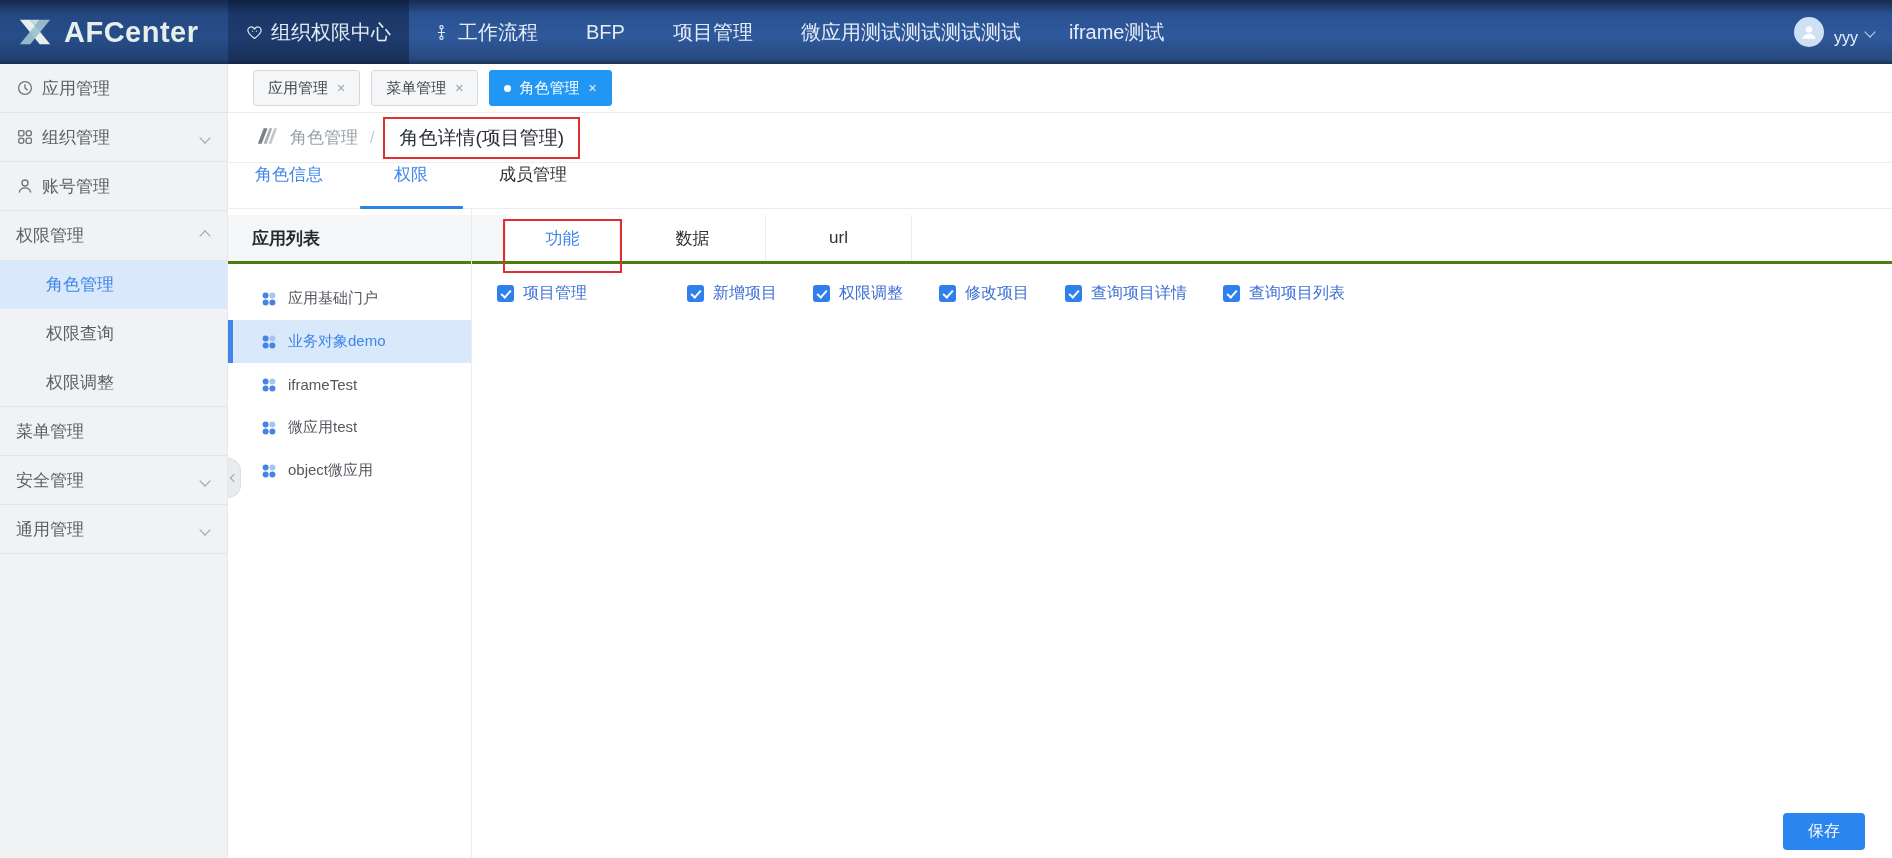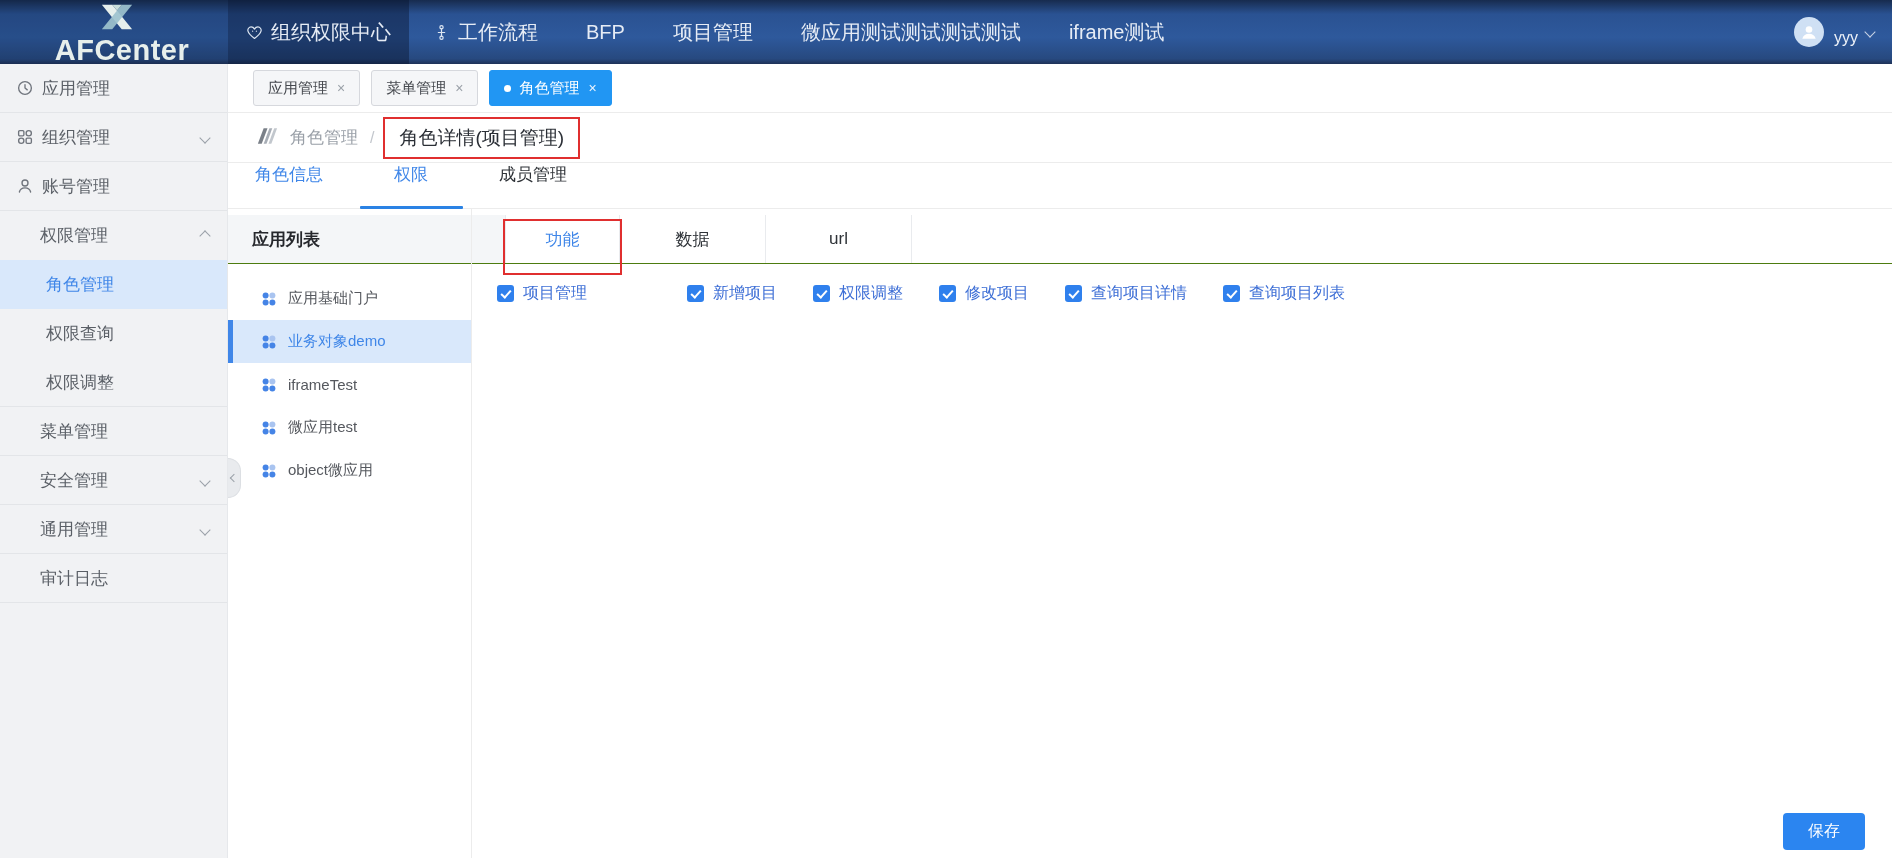--- a/index.html
+++ b/index.html
@@ -6,21 +6,21 @@
   * { margin:0; padding:0; box-sizing:border-box; }
   html,body { background:#fff; }
   body { font-family:"Liberation Sans","DejaVu Sans",sans-serif; }
   #app { position:relative; width:1892px; height:858px; overflow:hidden; background:#fff; }
 
   
   .navbar { position:absolute; left:0; top:0; width:1892px; height:64px;
     background:linear-gradient(180deg,#172b4e 0%,#2a5292 22%,#2e599c 58%,#27497f 92%,#1e3257 100%);
     display:flex; align-items:stretch; color:#e6ecf5; z-index:5; }
   .logo-area { width:228px; display:flex; align-items:center; padding-left:16px;
-    background:rgba(10,26,56,.18);flex-direction:column; }
+    background:rgba(10,26,56,.18); }
   .logo-mark { display:flex; align-items:center; margin-right:10px; }
   .logo-text { font-size:29px; font-weight:bold; color:#e7efec; letter-spacing:.5px; }
   .nav-items { display:flex; align-items:stretch; }
   .nav-item { display:flex; align-items:center; padding:0 24px; font-size:20px; cursor:pointer; white-space:nowrap; }
   .nav-item .icon { display:flex; margin-right:8px; }
   .nav-item.active { background:rgba(8,20,46,.42); padding:0 18px; }
   .user-area { margin-left:auto; display:flex; align-items:center; padding-right:18px; }
   .avatar { width:30px; height:30px; border-radius:50%; background:#cfe0f4; display:flex;
     align-items:center; justify-content:center; overflow:hidden; }
   .user-name { margin:11px 8px 0 10px; font-size:16px; color:#eef2f8; }
@@ -29,21 +29,21 @@
   .chev { display:inline-block; width:8px; height:8px; border-right:1.6px solid #9aa0a8; border-bottom:1.6px solid #9aa0a8; }
   .chev.down { transform:rotate(45deg); }
   .chev.up { transform:rotate(-135deg); }
   .chev.left { transform:rotate(135deg); }
   .chev.light { border-color:#c9d4e6; }
 
   
   .sidebar { position:absolute; left:0; top:64px; width:228px; bottom:0; background:#f1f2f4;
     border-right:1px solid #e6e8eb; z-index:4; }
   .side-item { height:49px; display:flex; align-items:center; font-size:17px; color:#5a5f66;
-    cursor:pointer; position:relative; padding-left:40px; }
+    cursor:pointer; position:relative; padding-left:16px; }
   .side-item.with-icon { padding-left:14px; }
   .side-item .icon { display:flex; margin-right:6px; width:22px; justify-content:center; }
   .side-item.sub { padding-left:46px; }
   .side-item.divider { border-bottom:1px solid #e3e5e8; }
   .side-item.active { background:var(--sel-bg); color:var(--link); }
   .side-item .side-chev { position:absolute; right:18px; top:21px; }
 
   .collapse-handle { position:absolute; left:228px; top:458px; width:13px; height:40px;
     background:#e9ebee; border:1px solid #dcdfe3; border-left:none; border-radius:0 20px 20px 0;
     display:flex; align-items:center; justify-content:center; z-index:6; cursor:pointer; }
@@ -70,21 +70,21 @@
   .dtabs-row { height:46px; display:flex; border-bottom:1px solid #ececec; position:relative; }
   .detail-tab { width:122px; display:flex; align-items:flex-start; justify-content:center;
     font-size:17px; color:#2f3338; cursor:pointer; position:relative; }
   .detail-tab.link { color:var(--link); }
   .detail-tab.active::after { content:""; position:absolute; left:10px; right:9px; bottom:-1px;
     height:3px; background:#2a82e4; border-radius:1px; }
 
   .body-area { position:absolute; left:0; right:0; top:145px; bottom:0; }
   .v-divider { position:absolute; left:243px; top:0; bottom:0; width:1px; background:#ececec; }
 
-  .strip { position:absolute; left:0; right:0; top:6px; height:49px; border-bottom:1px solid #4d7c0f; display:flex;text-align:right; }
+  .strip { position:absolute; left:0; right:0; top:6px; height:49px; border-bottom:3px solid #4d7c0f; display:flex;text-align:right; }
   .panel-header { width:277px; background:#f4f6f8; display:flex; align-items:center;
     padding-left:24px; font-size:17px; font-weight:bold; color:#26282d; }
   .ptab { width:146px; background:#fff; display:flex; align-items:center; justify-content:center;
     font-size:17px; color:#2f3338; border-right:1px solid #e9ebee; position:relative; cursor:pointer; }
   .ptab.first { width:115px; border-left:1px solid #e9ebee; }
   .ptab.active { color:var(--link); }
   .tab-annotation { position:absolute; left:-3px; right:-3px; top:4px; bottom:-12px;
     border:2px solid var(--red); pointer-events:none; z-index:3; }
 
   .app-list { position:absolute; left:0; top:68px; width:243px; }
@@ -217,23 +217,20 @@
       <div class="side-item    divider">
         <span class="label">菜单管理</span>
       </div>
       <div class="side-item    divider">
         <span class="label">安全管理</span>
         <span class="chev side-chev down"></span>
       </div>
       <div class="side-item    divider">
         <span class="label">通用管理</span>
         <span class="chev side-chev down"></span>
-      </div>
-      <div class="side-item    divider">
-        <span class="label">审计日志</span>
       </div>
     </div>
   <div class="collapse-handle">
     <span class="chev left"></span>
   </div>
 
   <div class="content">
 
     <div class="chips-row" id="chips-row">
         <div class="chip">

